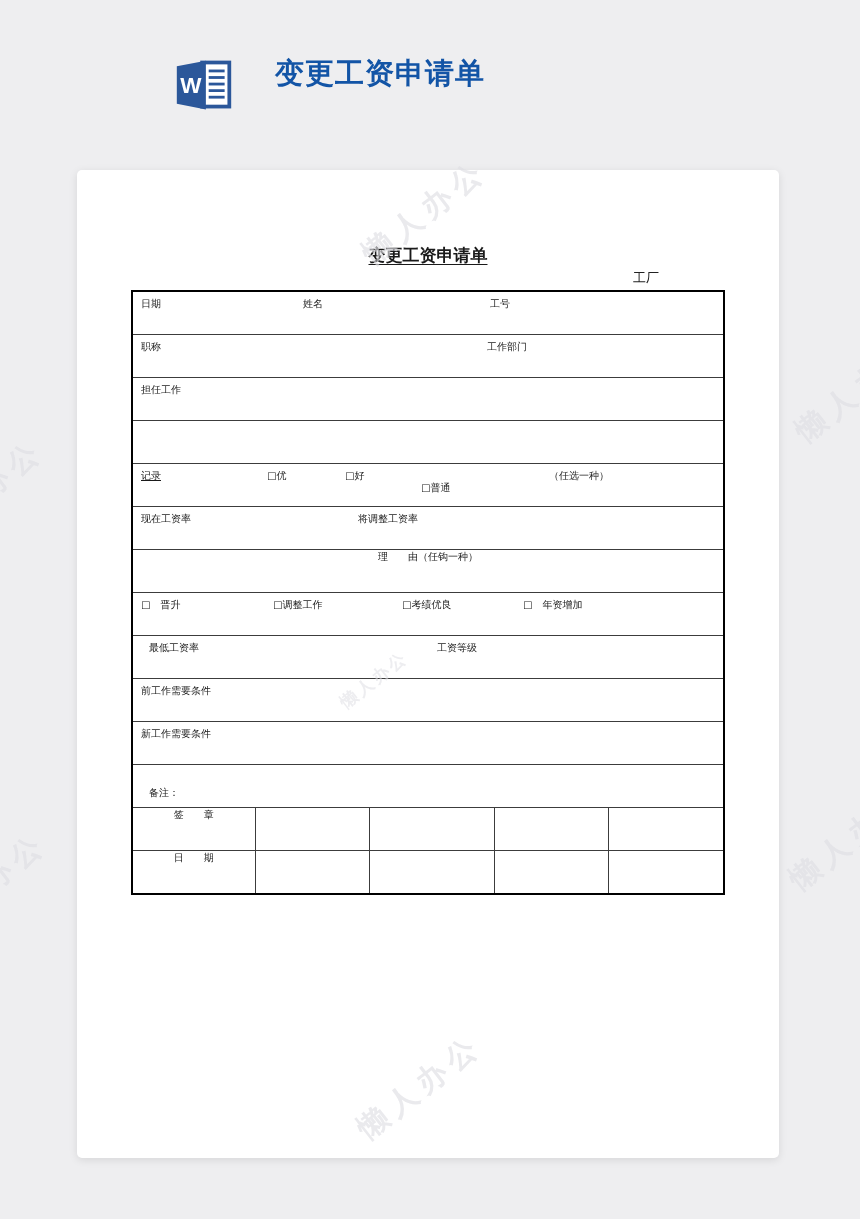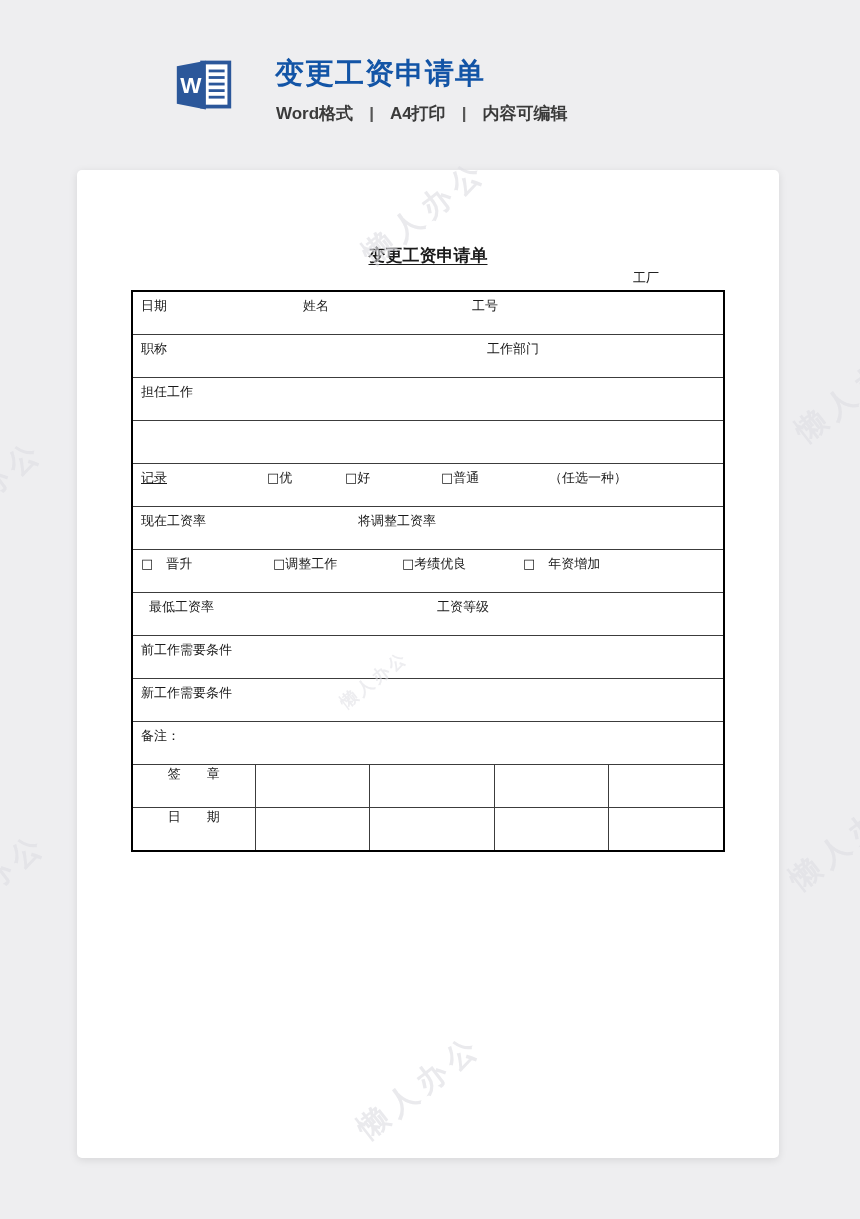--- a/index.html
+++ b/index.html
@@ -47,21 +47,21 @@
     width:592px;
     border:2px solid #000;
     font-family:"DejaVu Serif","Liberation Serif",serif;
     color:#1a1a1a;
   }
   table.form td{
     border:1px solid #3c3c3c;
     height:42px;
     vertical-align:top;
     padding:0;
-    font-size:13px;
+    font-size:10px;
     position:relative;
   }
   td.frow .lab{position:absolute;top:5px;white-space:nowrap;}
   td.center{text-align:center;padding-top:5px;height:37px;}
   
   .wm{
     position:absolute;
     transform:translate(-50%,-50%) rotate(-38deg);
     color:#dfdfe4;opacity:.65;
     font-size:30px;font-weight:bold;letter-spacing:7px;
@@ -89,42 +89,39 @@
         <line x1="37" y1="19" x2="54" y2="19"></line>
         <line x1="37" y1="26" x2="54" y2="26"></line>
         <line x1="37" y1="33" x2="54" y2="33"></line>
         <line x1="37" y1="40" x2="54" y2="40"></line>
       </g>
       <polygon points="3,7 34,1 34,53 3,47" fill="#2b579a"></polygon>
       <text x="18" y="36" font-size="24" font-weight="bold" fill="#ffffff" text-anchor="middle" font-family="Liberation Sans, sans-serif">W</text>
     </svg>
   </div>
   <div class="head-title" style="color: rgb(18, 84, 166);">变更工资申请单</div>
-  <div class="head-subtitle">
-    <span>Word格式</span><span class="pipe">|</span><span>A4打印</span><span class="pipe">|</span><span>内容可编辑</span>
-  </div>
 </div>
 
 <div class="page">
   <div class="doc-title">变更工资申请单</div>
   <div class="corner-label">工厂</div>
   <table class="form">
     <colgroup id="form-cols">
         <col style="width: 123px;">
         <col style="width: 114px;">
         <col style="width: 125px;">
         <col style="width: 114px;">
         <col style="width: 116px;">
       </colgroup>
     <tbody id="form-body">
         <tr>
           <td class="frow" colspan="5">
             <span class="lab" style="left: 8px;">日期</span>
             <span class="lab" style="left: 170px;">姓名</span>
-            <span class="lab" style="left: 339px;">工号</span>
+            <span class="lab" style="left: 357px;">工号</span>
           </td>
         </tr>
         <tr>
           <td class="frow" colspan="5">
             <span class="lab" style="left: 8px;">职称</span>
             <span class="lab" style="left: 354px;">工作部门</span>
           </td>
         </tr>
         <tr>
           <td class="frow" colspan="5">
@@ -132,29 +129,32 @@
           </td>
         </tr>
         <tr>
           <td class="frow" colspan="5"></td>
         </tr>
         <tr>
           <td class="frow" colspan="5">
             <span class="lab" style="left: 8px; text-decoration: underline;">记录</span>
             <span class="lab" style="left: 134px;">□优</span>
             <span class="lab" style="left: 212px;">□好</span>
-            <span class="lab" style="left: 308px;">□普通</span>
+            <span class="lab" style="left: 288px; margin-top: 12px;">□普通</span>
             <span class="lab" style="left: 380px; margin-left: 36px;">（任选一种）</span>
           </td>
         </tr>
         <tr>
           <td class="frow" colspan="5">
             <span class="lab" style="left: 8px;">现在工资率</span>
             <span class="lab" style="left: 225px;">将调整工资率</span>
           </td>
+        </tr>
+        <tr>
+          <td class="center" colspan="5">理　　由（任钩一种）</td>
         </tr>
         <tr>
           <td class="frow" colspan="5">
             <span class="lab" style="left: 8px;">□　晋升</span>
             <span class="lab" style="left: 140px; text-align: right;">□调整工作</span>
             <span class="lab" style="left: 269px;">□考绩优良</span>
             <span class="lab" style="left: 390px;">□　年资增加</span>
           </td>
         </tr>
         <tr>
@@ -168,21 +168,21 @@
             <span class="lab" style="left: 8px;">前工作需要条件</span>
           </td>
         </tr>
         <tr>
           <td class="frow" colspan="5">
             <span class="lab" style="left: 8px;">新工作需要条件</span>
           </td>
         </tr>
         <tr>
           <td class="frow" colspan="5">
-            <span class="lab" style="left: 8px;">备注：</span>
+            <span class="lab" style="left: 16px; margin-top: 16px;">备注：</span>
           </td>
         </tr>
         <tr>
           <td class="center">签　　章</td>
           <td></td>
           <td></td>
           <td></td>
           <td></td>
         </tr>
         <tr>

